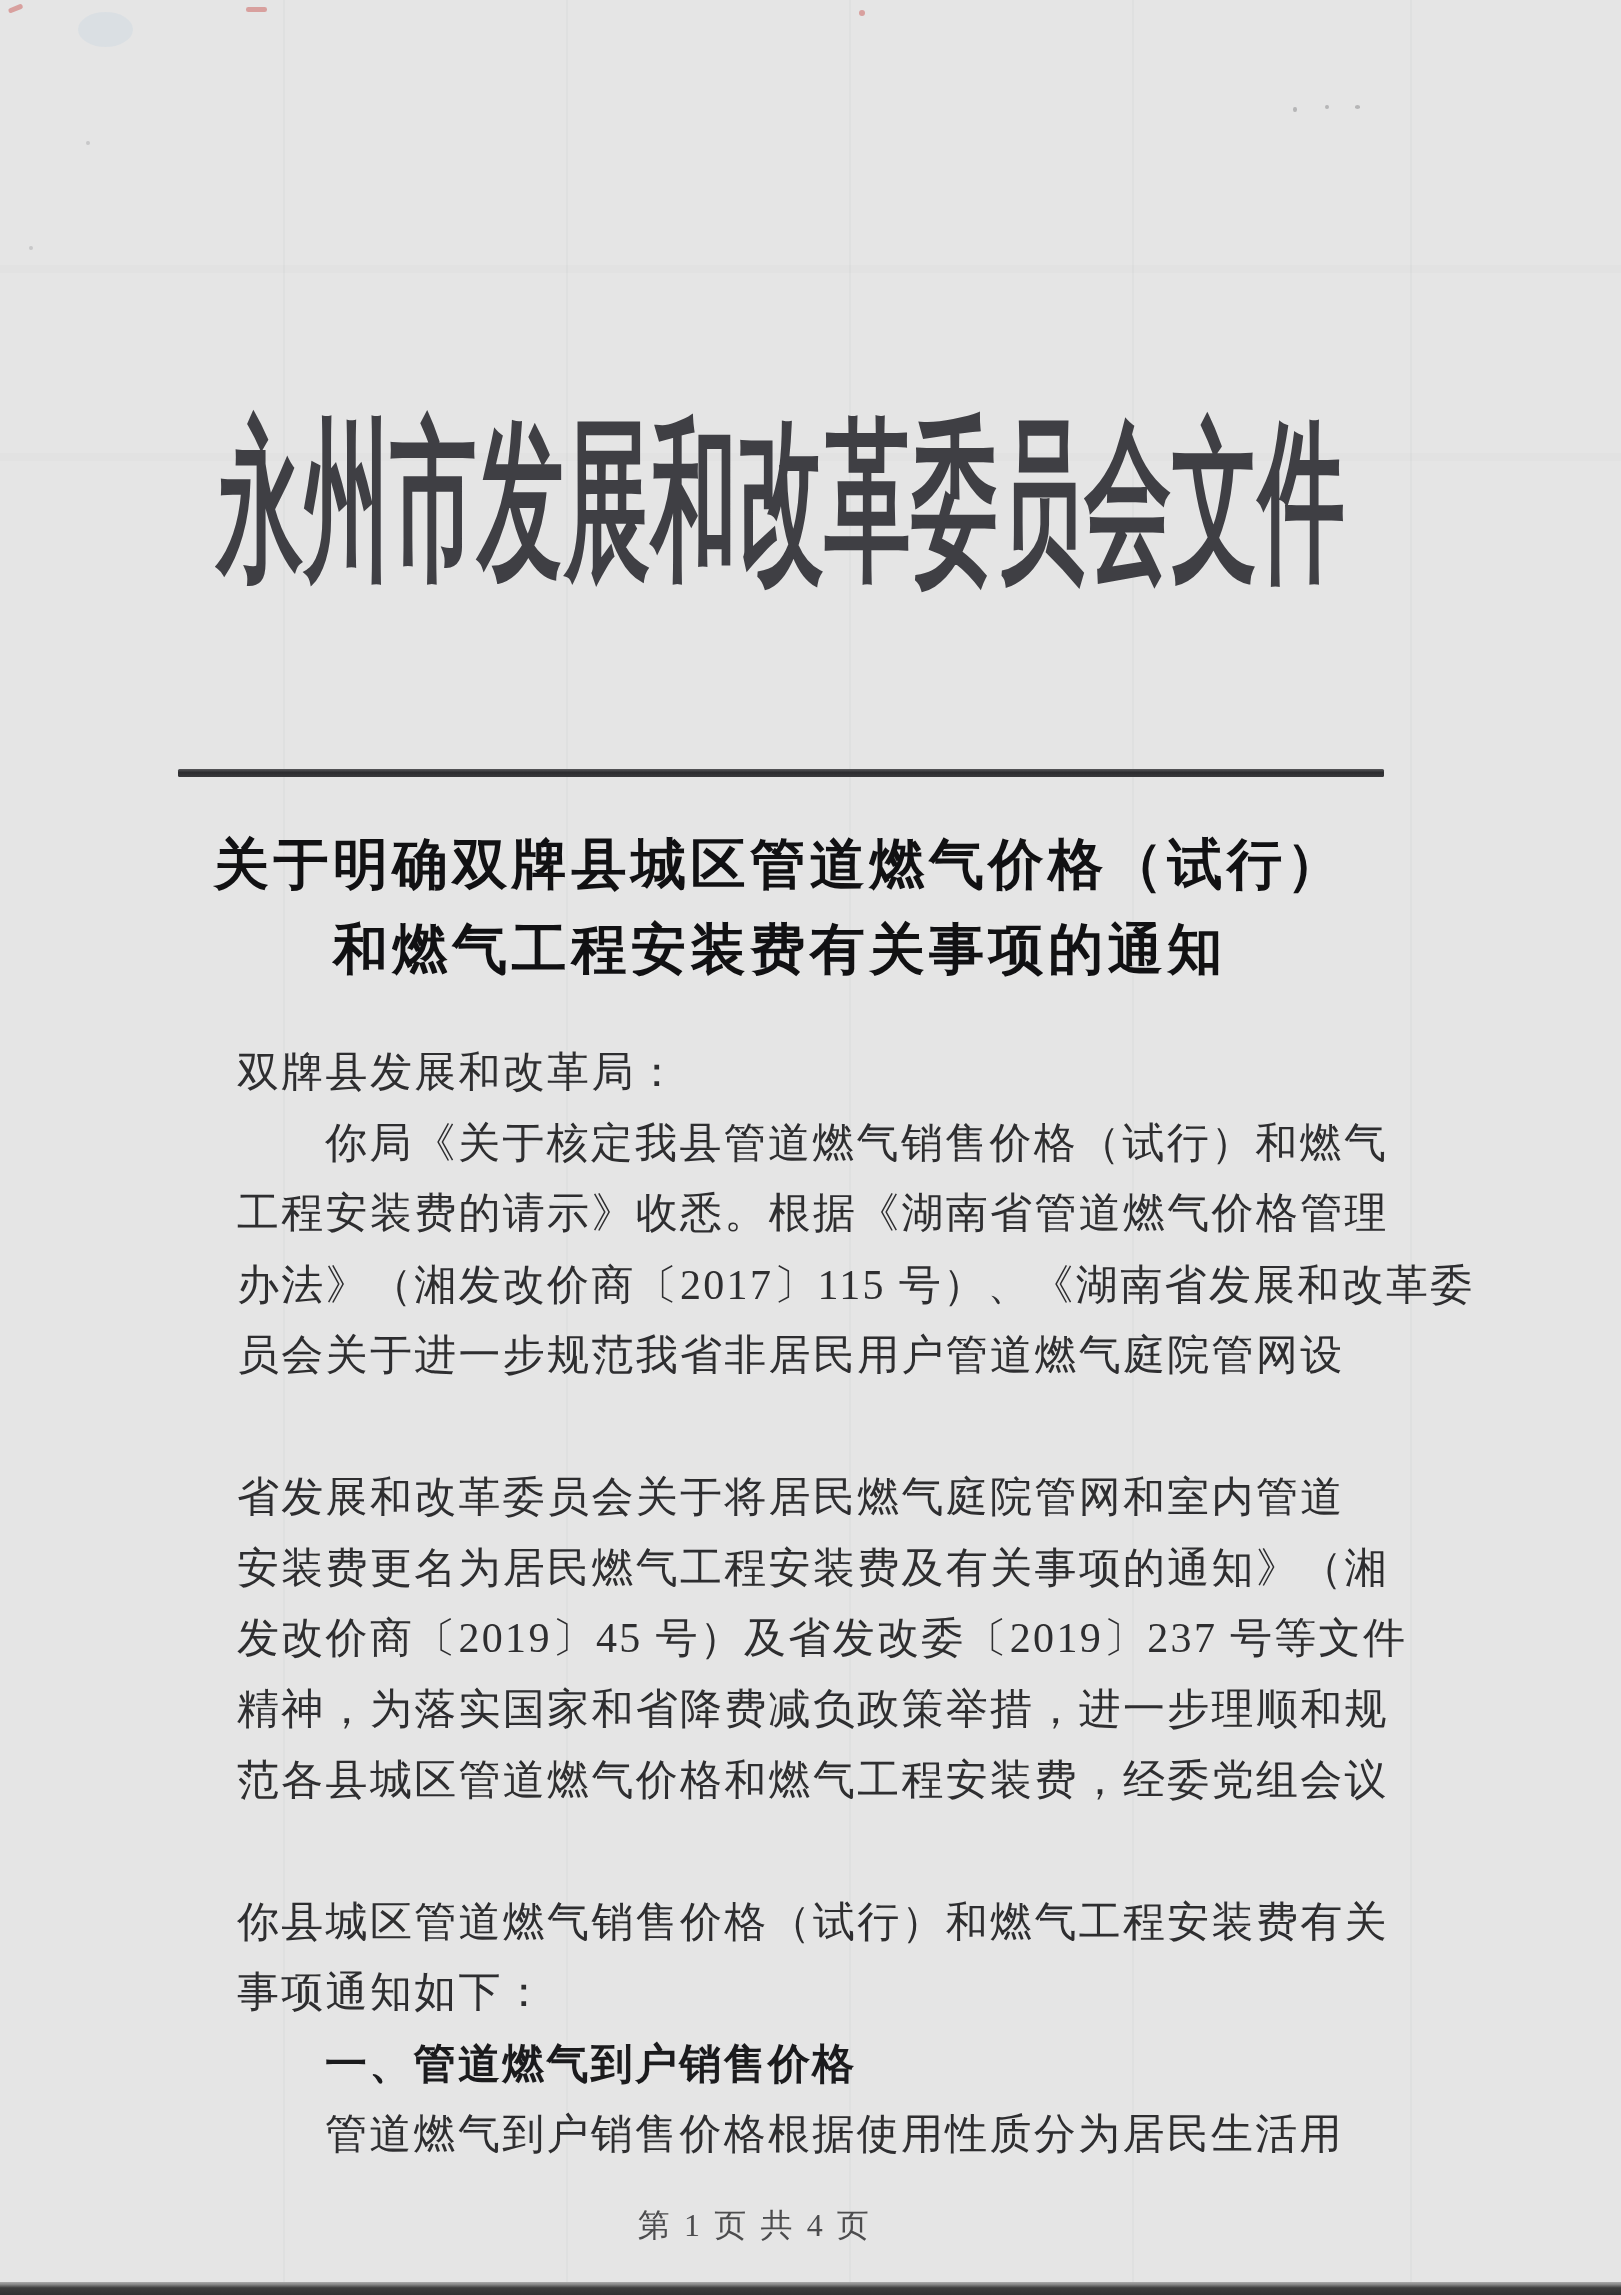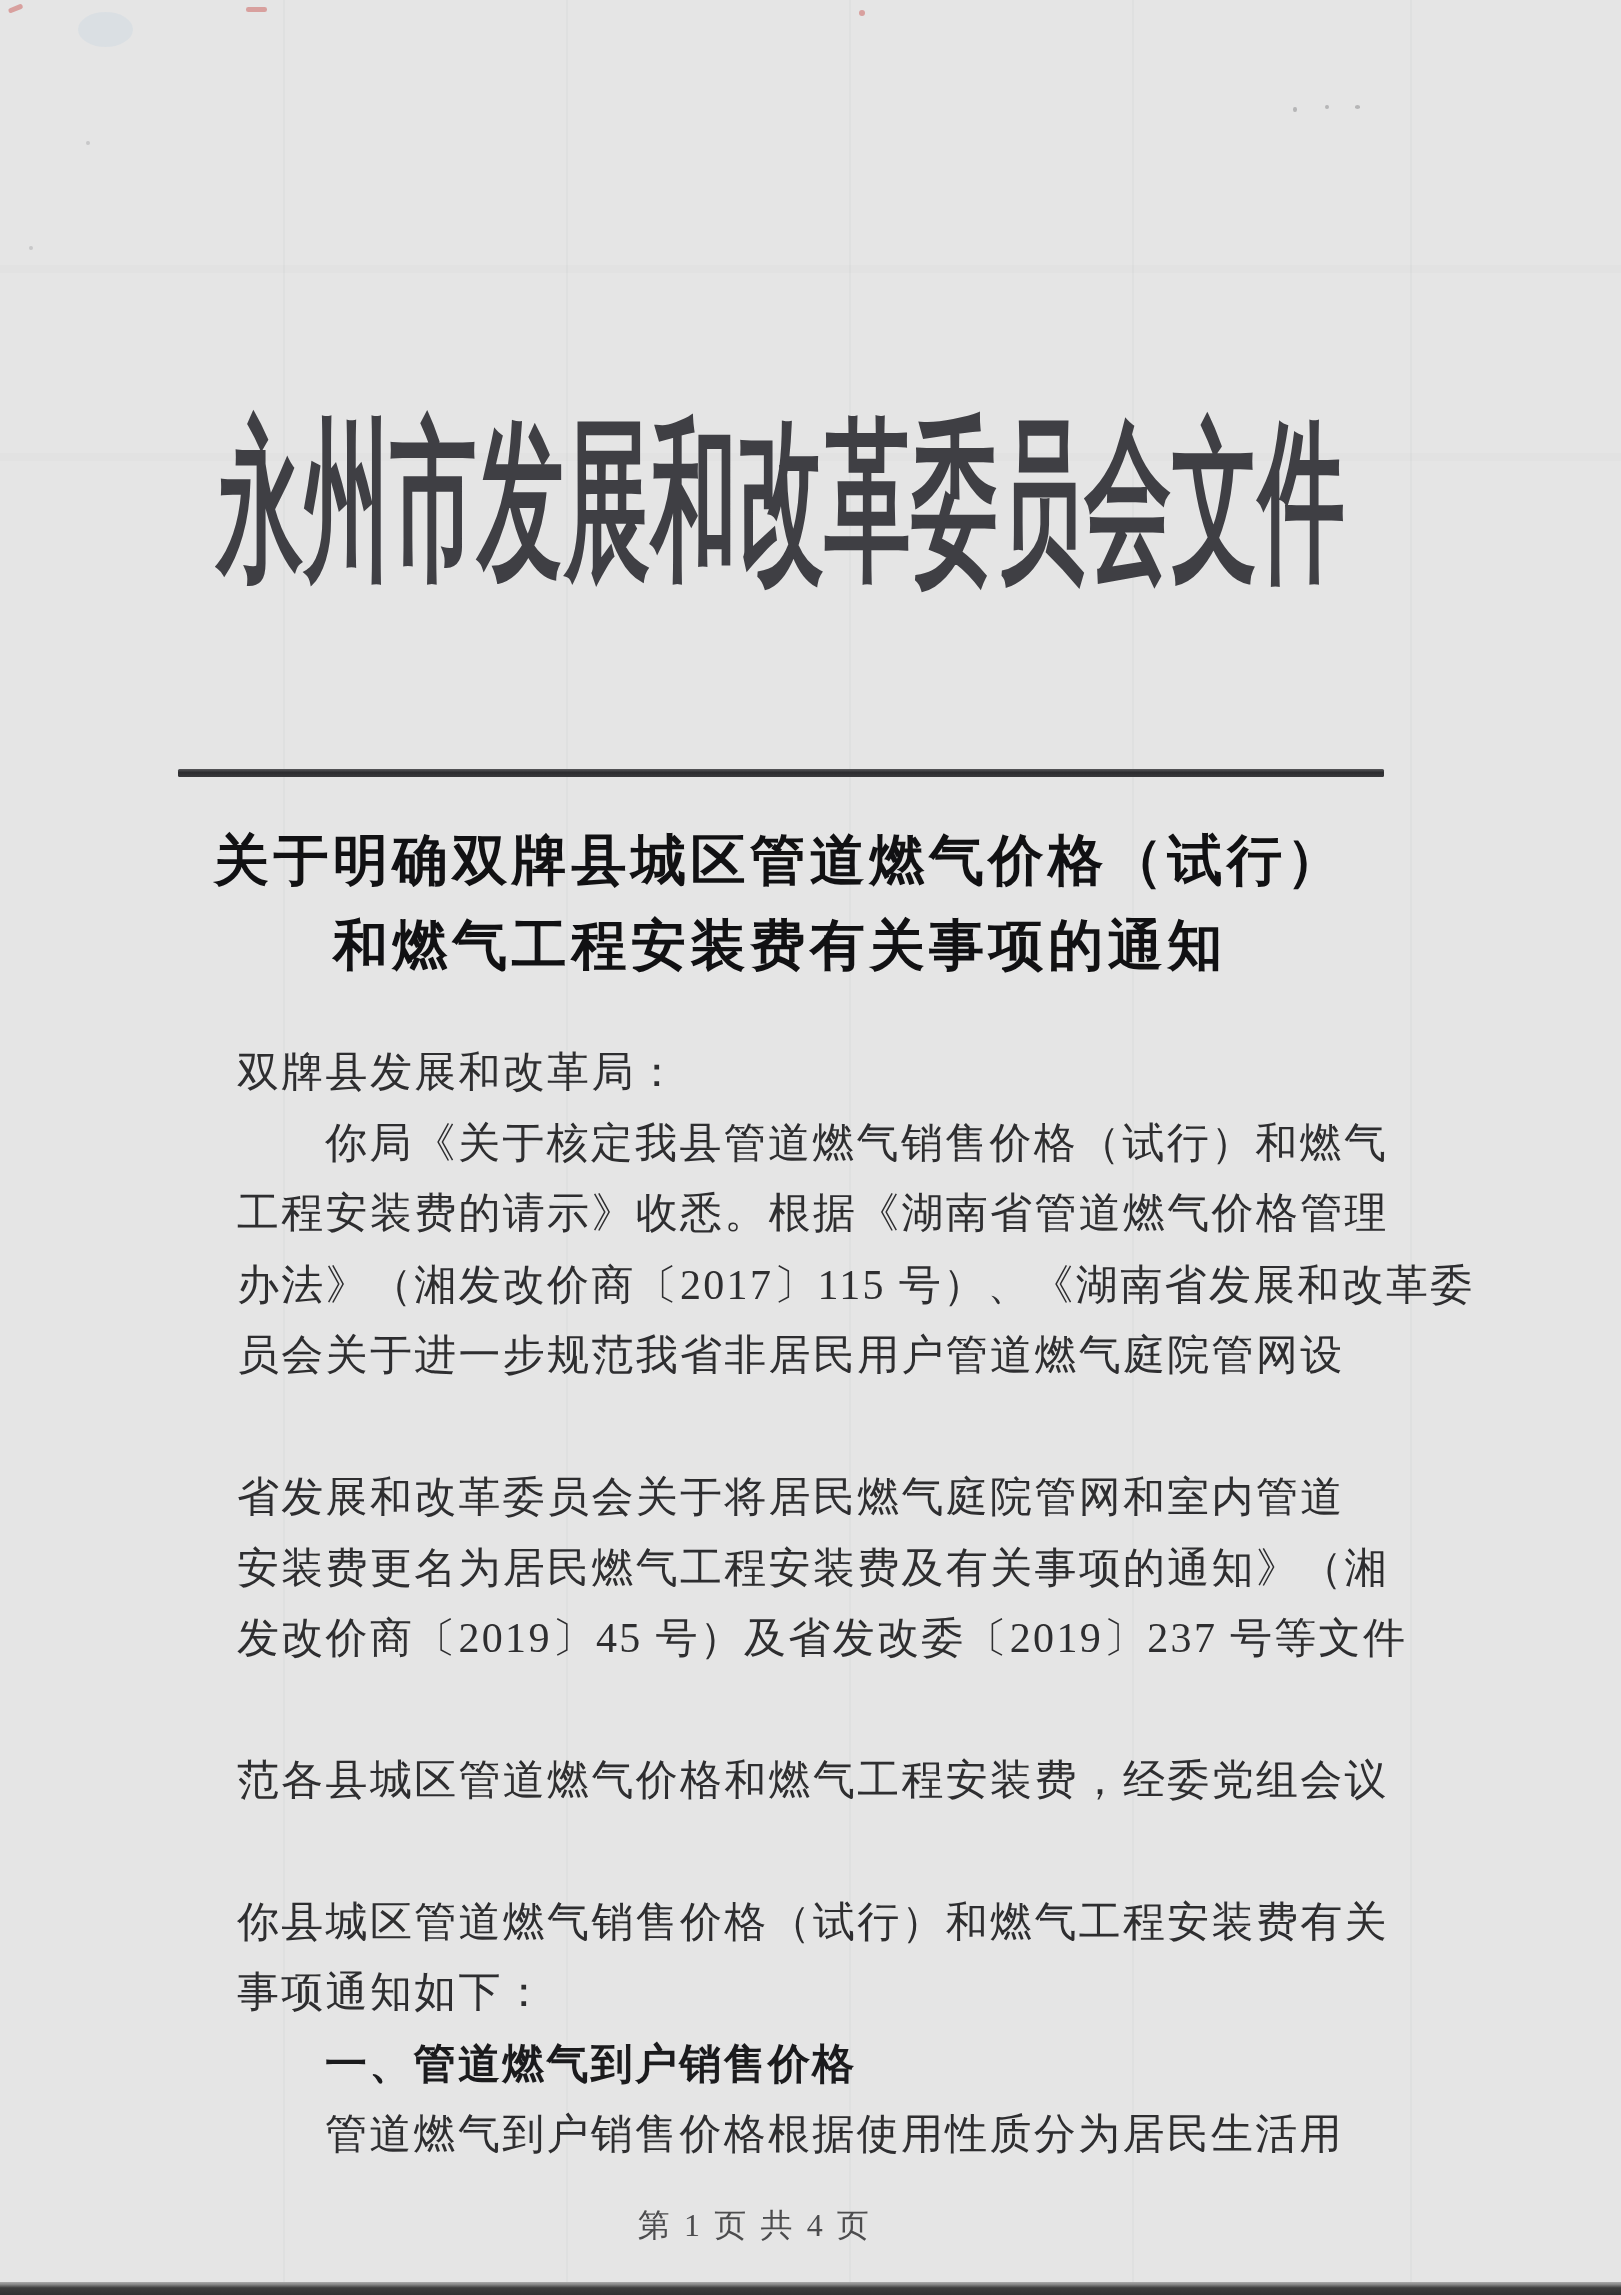--- a/index.html
+++ b/index.html
@@ -36,21 +36,21 @@
     color:#2b2b2e;
   }
   .rule{
     position:absolute;left:178px;top:769px;width:1206px;height:8.4px;
     background:linear-gradient(180deg,#57575a 0%,#2c2c2f 45%,#3a3a3d 100%);
     border-radius:1.5px;
   }
   .doc-title{
     position:absolute;left:179px;width:1202px;height:84px;
     text-align:center;
-    font-family:Liberation Mono, monospace;
+    font-family:Liberation Serif, serif;
     font-weight:700;font-size:55px;line-height:84px;letter-spacing:4.6px;
     color:#111113;white-space:nowrap;
   }
   .body-area{position:absolute;left:12px;top:0;width:100%;height:100%;}
   .bline{
     position:absolute;left:225px;width:1132px;height:71px;
     font-size:42px;line-height:71px;letter-spacing:2.3px;
     color:#2e2e30;white-space:nowrap;
   }
   .bline.indent{padding-left:88px;}
@@ -103,20 +103,21 @@
 
   <div class="body-area">
     <div class="bline" style="top:1037px">双牌县发展和改革局：</div>
     <div class="bline indent" style="top:1108px">你局《关于核定我县管道燃气销售价格（试行）和燃气</div>
     <div class="bline" style="top:1178px">工程安装费的请示》收悉。根据《湖南省管道燃气价格管理</div>
     <div class="bline" style="top:1250px">办法》（湘发改价商〔2017〕115 号）、《湖南省发展和改革委</div>
     <div class="bline" style="top:1320px">员会关于进一步规范我省非居民用户管道燃气庭院管网设</div>
     <div class="bline" style="top:1462px">省发展和改革委员会关于将居民燃气庭院管网和室内管道</div>
     <div class="bline" style="top:1533px">安装费更名为居民燃气工程安装费及有关事项的通知》（湘</div>
     <div class="bline" style="top:1603px">发改价商〔2019〕45 号）及省发改委〔2019〕237 号等文件</div>
+    <div class="bline" style="top:1674px">精神，为落实国家和省降费减负政策举措，进一步理顺和规</div>
     <div class="bline" style="top:1745px">范各县城区管道燃气价格和燃气工程安装费，经委党组会议</div>
     <div class="bline" style="top:1887px">你县城区管道燃气销售价格（试行）和燃气工程安装费有关</div>
     <div class="bline" style="top:1957px">事项通知如下：</div>
     <div class="bline indent heading" style="top:2028px">一、管道燃气到户销售价格</div>
     <div class="bline indent" style="top:2099px">管道燃气到户销售价格根据使用性质分为居民生活用</div>
   </div>
 
   <div class="footer-page">第 1 页 共 4 页</div>
 
   <div class="bottom-band"></div>

